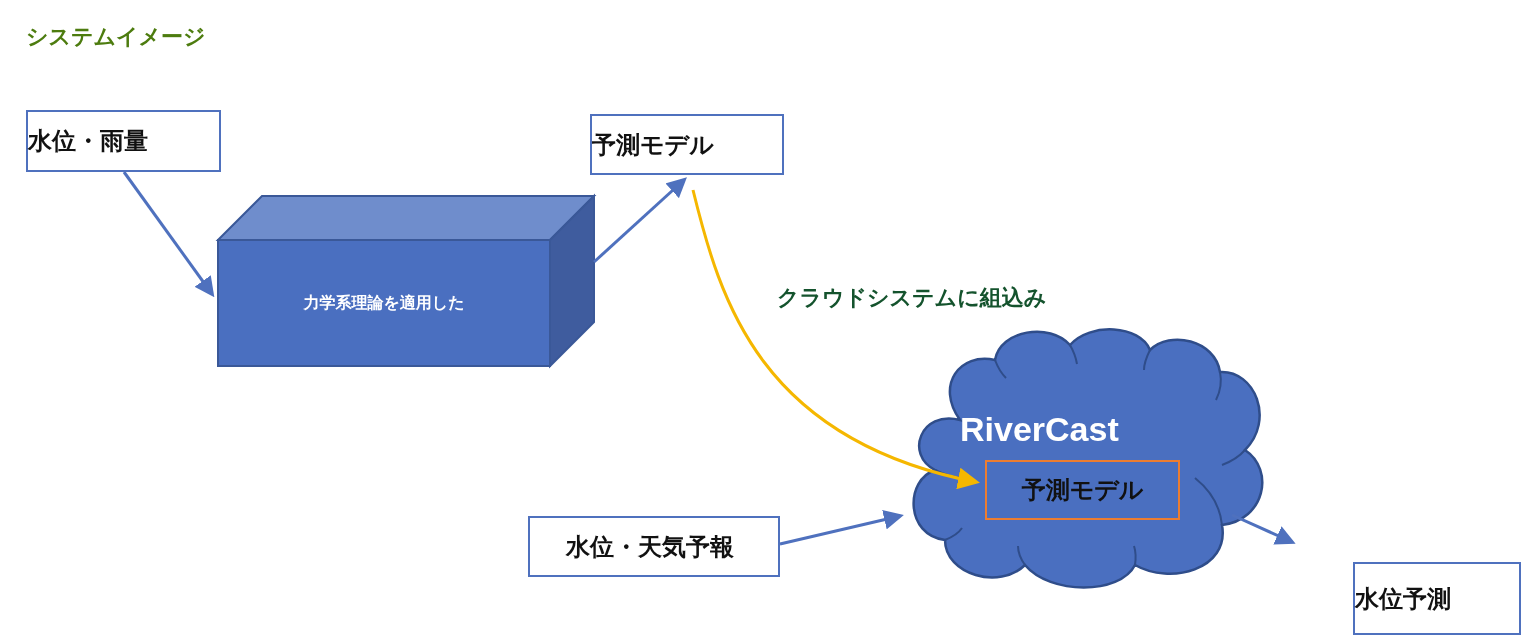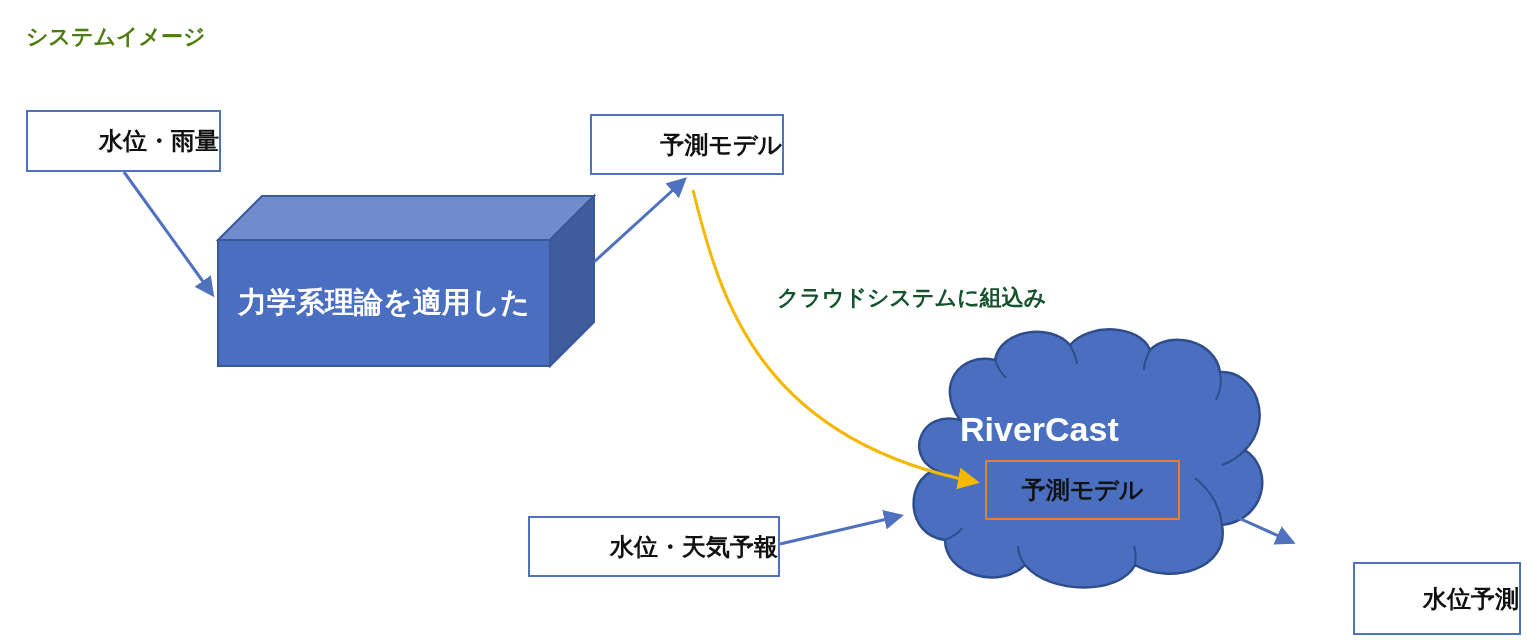--- a/index.html
+++ b/index.html
@@ -1,26 +1,26 @@
 <!DOCTYPE html>
 <html><head>
 <meta charset="utf-8">
 <style>
   html, body { margin: 0; padding: 0; background: #ffffff; }
   body { width: 1527px; height: 642px; position: relative; overflow: hidden;
          font-family: "DejaVu Sans", "Liberation Sans", sans-serif; }
   .title { position: absolute; left: 26px; top: 22px; font-size: 22px; font-weight: bold; color: #4d7c0f; }
   .box { position: absolute; background: #fff; border: 2px solid #4f71be; box-sizing: border-box;
-         display: flex; align-items: center; justify-content: flex-end;
+         display: flex; align-items: center; justify-content: flex-start;
          font-size: 24px; font-weight: bold; color: #111; }
   svg.canvas { position: absolute; left: 0; top: 0; }
   .label-free { position: absolute; font-size: 22px; font-weight: bold; color: #14532d; }
   .cube-text { position: absolute; left: 218px; top: 240px; width: 332px; height: 126px;
                display: flex; align-items: center; justify-content: center; text-align: center;
-               color: #fff; font-size: 29px; font-weight: bold; line-height: 1.35; }
+               color: #fff; font-size: 16px; font-weight: bold; line-height: 1.35; }
   .cloud-title { position: absolute; left: 960px; top: 410px; width: 230px; 
                  color: #fff; font-size: 34px; font-weight: bold; font-family: "Liberation Sans", sans-serif; }
   .inner-box { position: absolute; left: 985px; top: 460px; width: 195px; height: 60px;
                border: 2px solid #ed7d31; box-sizing: border-box; background: transparent;
                display: flex; align-items: center; justify-content: center;
                color: #111; font-size: 24px; font-weight: bold; }
 </style>
 </head>
 <body>
 

